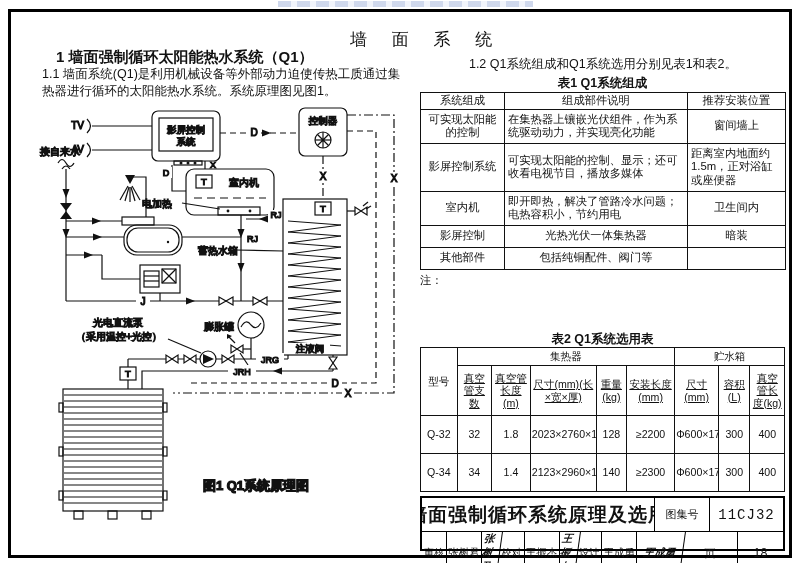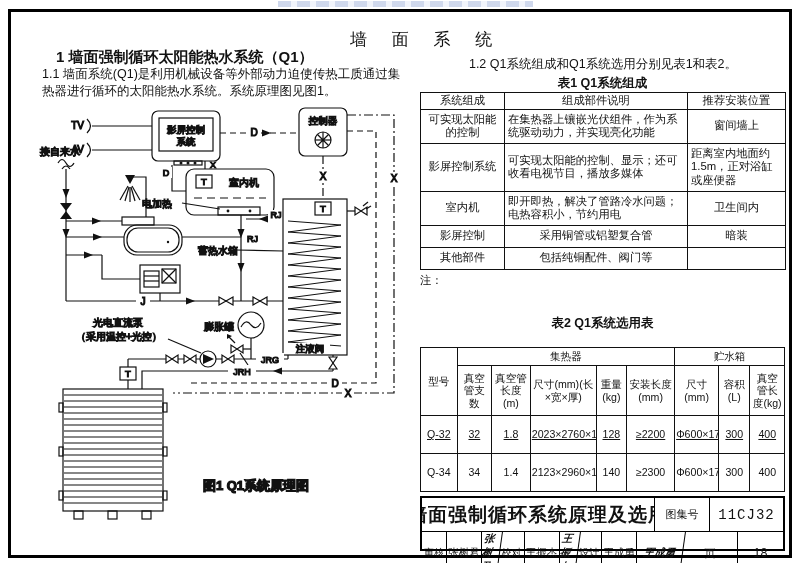--- a/index.html
+++ b/index.html
@@ -320,67 +320,67 @@
       <td class="c2l">可实现太阳能的控制、显示；还可收看电视节目，播放多媒体</td>
       <td class="c3l">距离室内地面约1.5m，正对浴缸或座便器</td>
     </tr>
     <tr style="height:34px;">
       <td>室内机</td>
       <td class="c2l">即开即热，解决了管路冷水问题；电热容积小，节约用电</td>
       <td>卫生间内</td>
     </tr>
     <tr style="height:22px;">
       <td>影屏控制</td>
-      <td>采用铜管或铝塑复合管</td>
+      <td>光热光伏一体集热器</td>
       <td>暗装</td>
     </tr>
     <tr style="height:22px;">
       <td>其他部件</td>
       <td>包括纯铜配件、阀门等</td>
       <td></td>
     </tr>
   </tbody>
     </table>
 
   <div class="notes">
     <div class="row">
       <span class="lbl">注：</span>
     </div>
   </div>
 
-  <div class="tbl-title" style="top:315px;">表2 Q1系统选用表</div>
+  <div class="tbl-title" style="top:331px;">表2 Q1系统选用表</div>
   <table class="t2">
     <colgroup>
       <col style="width:35px">
         <col style="width:33px">
         <col style="width:37px">
         <col style="width:63px">
       <col style="width:29px">
         <col style="width:46px">
         <col style="width:42px">
         <col style="width:30px">
         <col style="width:33px">
     </colgroup>
     <tbody>
         <tr style="height:18px;">
       <th rowspan="2">型号</th>
       <th colspan="5">集热器</th>
       <th colspan="3">贮水箱</th>
     </tr>
-    <tr style="height:50px;">
+    <tr style="height:50px;text-decoration:underline;">
       <th>真空管支数</th>
       <th>真空管长度(m)</th>
       <th>尺寸(mm)(长×宽×厚)</th>
       <th>重量(kg)</th>
       <th>安装长度(mm)</th>
       <th>尺寸(mm)</th>
       <th>容积(L)</th>
       <th>真空管长度(kg)</th>
     </tr>
-    <tr style="height:38px;text-decoration:underline;">
+    <tr style="height:38px;">
       <td>Q-32</td>
       <td>32</td>
       <td>1.8</td>
       <td>2023×2760×158</td>
       <td>128</td>
       <td>≥2200</td>
       <td>Φ600×1760</td>
       <td>300</td>
       <td>400</td>
     </tr>

